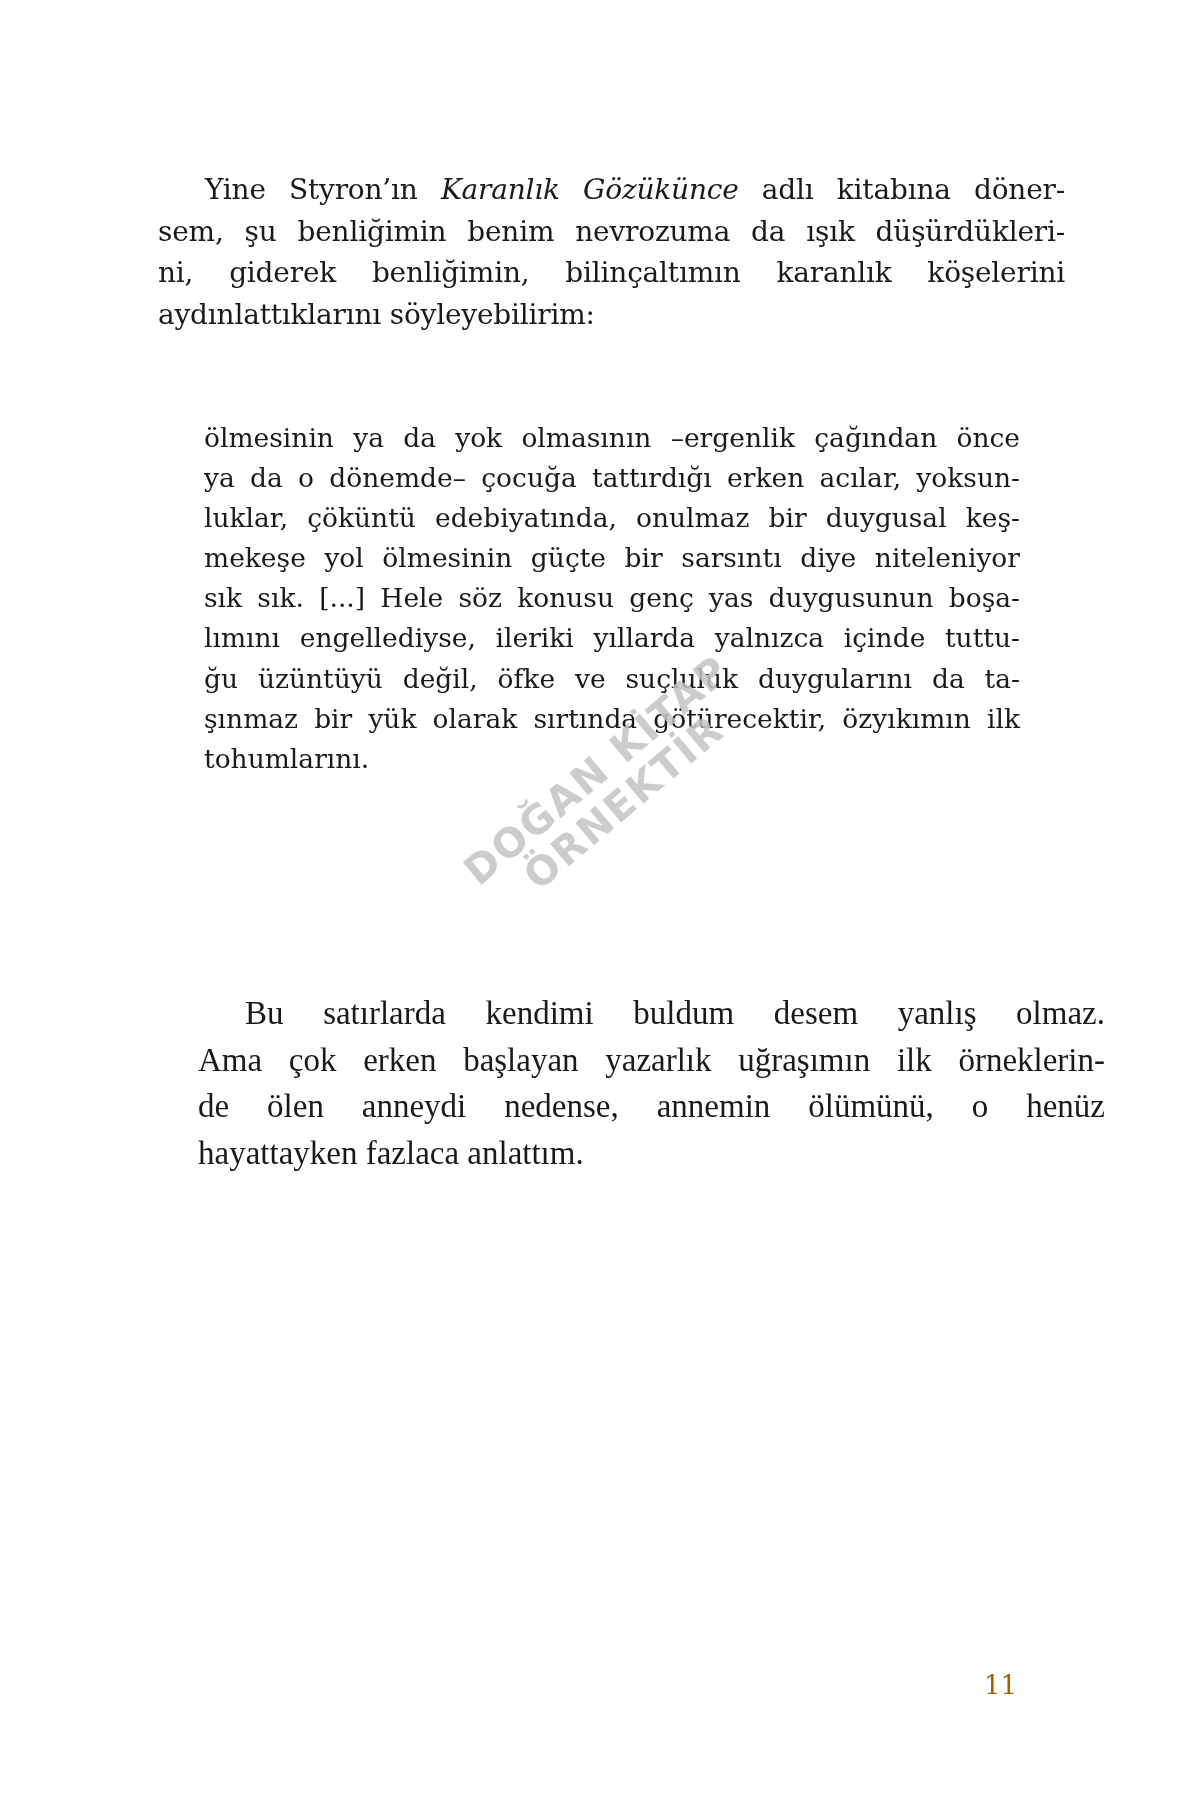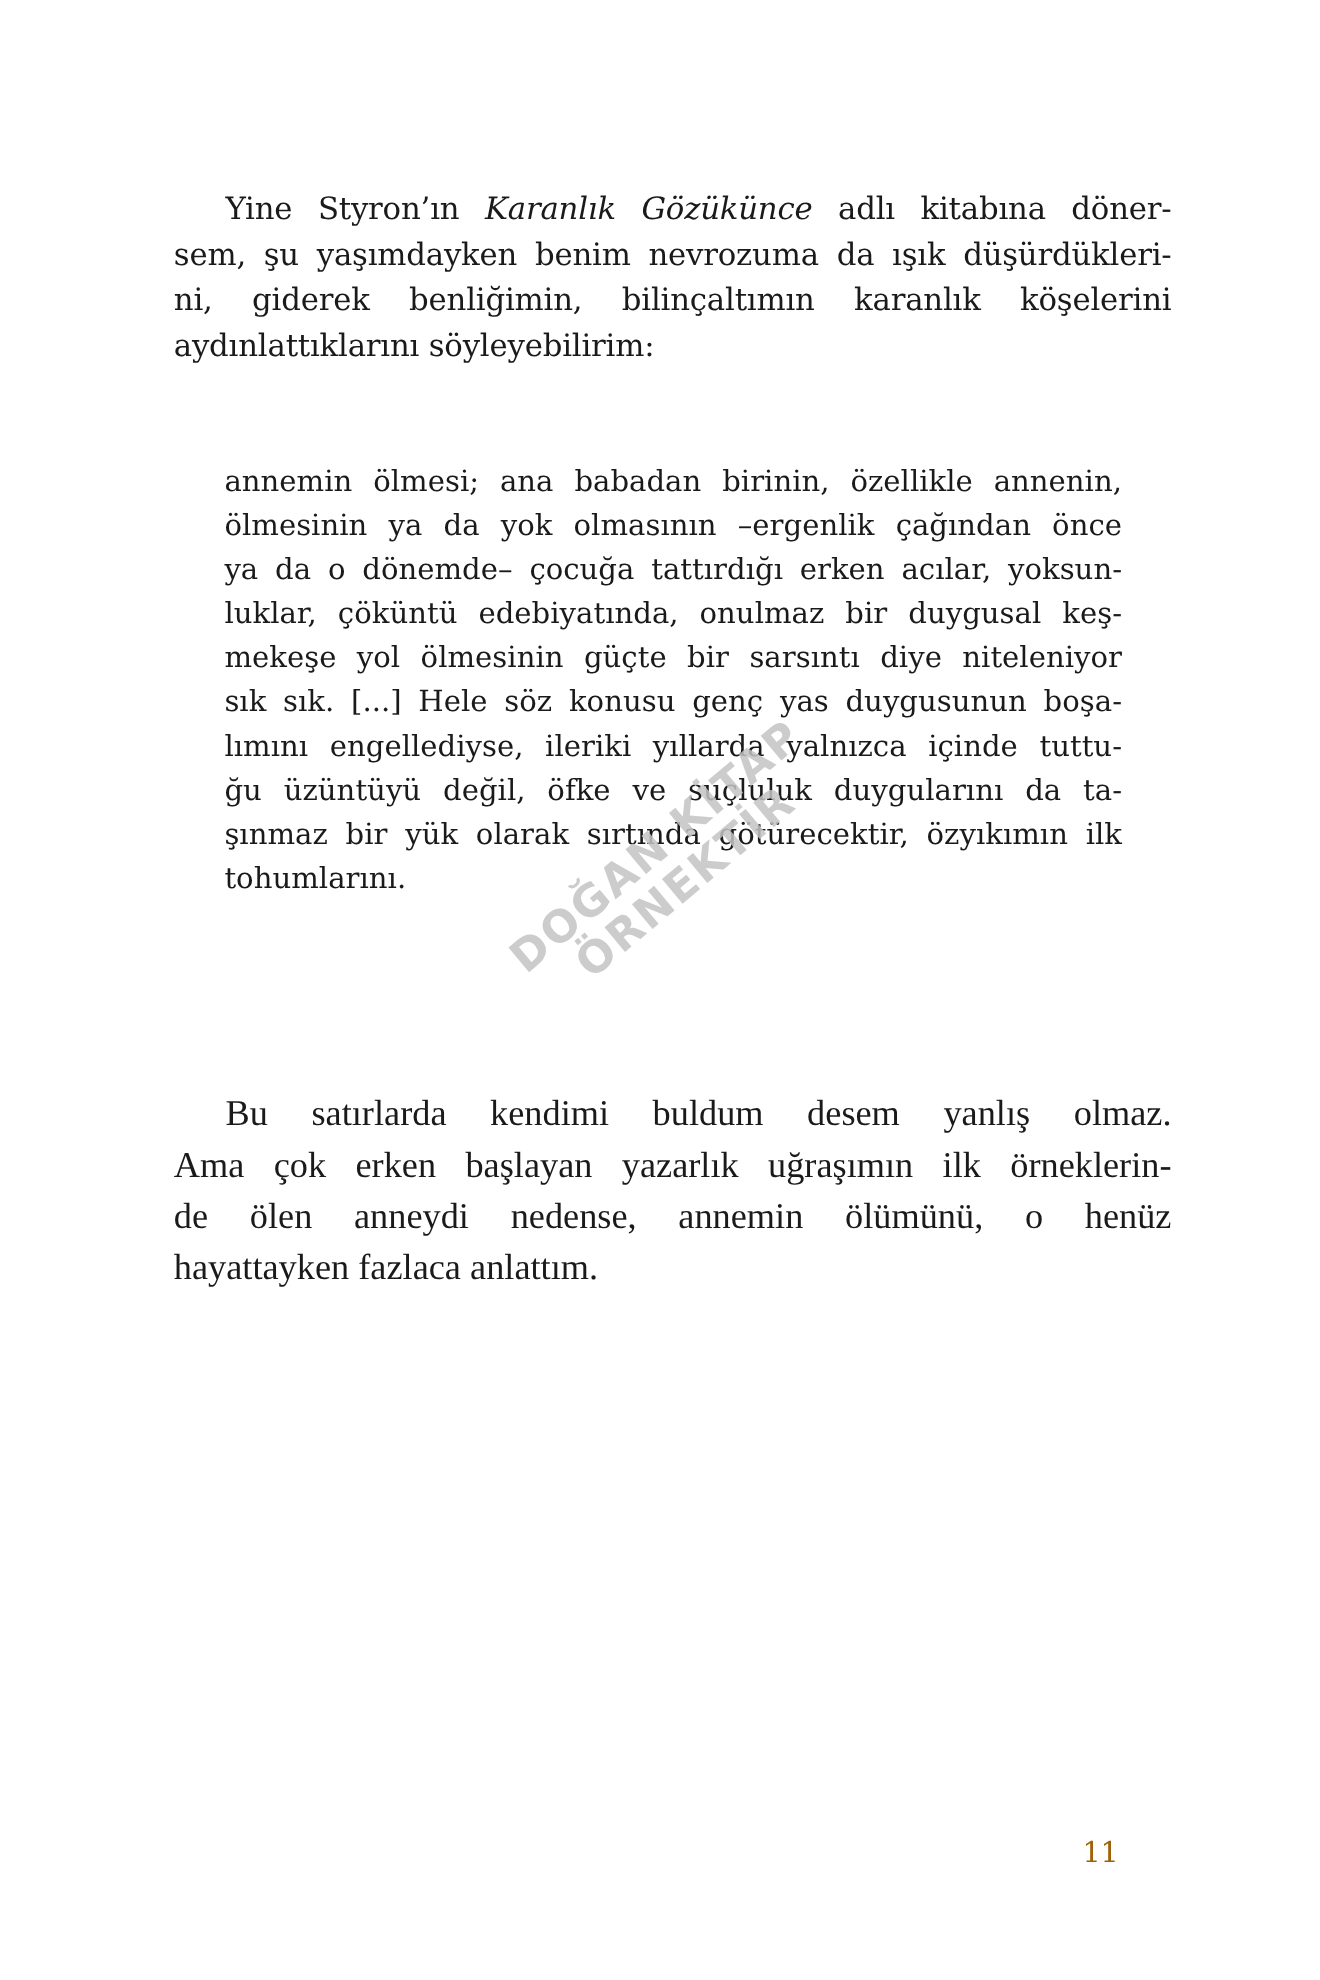--- a/index.html
+++ b/index.html
@@ -31,21 +31,21 @@
     top: 402px;
     font-family: "DejaVu Serif", serif;
     font-size: 26.5px;
     line-height: 40.1px;
     margin: 0;
   }
   .quote .line { display: block; text-align: justify; text-align-last: justify; white-space: nowrap; }
   .quote .line.last { text-align-last: left; }
   .quote .line.indent { padding-left: 46px; }
 
-  #p2 { top: 974px; font-family: "Liberation Serif", serif; font-size: 33px; line-height: 46.5px; }
+  #p2 { top: 974px; font-family: "Liberation Serif", serif; font-size: 33px; line-height: 46.5px; margin-left: 40px; }
 
   em.title { font-style: italic; }
 
   .watermark {
     position: absolute;
     left: 610px; top: 770px;
     transform: translate(-50%, -50%) rotate(-40deg);
     font-family: "DejaVu Sans", "Liberation Sans", sans-serif;
     font-weight: bold;
     color: #c4c4c4;
@@ -65,27 +65,26 @@
     color: #a16207;
   }
 </style>
 </head>
 <body>
 
 <div class="page">
 
   <div class="para" id="p1">
     <span class="line indent"><span>Yine Styron’ın </span><em class="title">Karanlık Gözükünce</em><span> adlı kitabına döner-</span></span>
-    <span class="line">sem, şu yaşımdayken benim nevrozuma da ışık düşürdükleri-</span>
+    <span class="line">sem, şu benliğimin benim nevrozuma da ışık düşürdükleri-</span>
     <span class="line">ni, giderek benliğimin, bilinçaltımın karanlık köşelerini</span>
     <span class="line last">aydınlattıklarını söyleyebilirim:</span>
   </div>
 
   <div class="quote">
-    <span class="line">annemin ölmesi; ana babadan birinin, özellikle annenin,</span>
     <span class="line">ölmesinin ya da yok olmasının –ergenlik çağından önce</span>
     <span class="line">ya da o dönemde– çocuğa tattırdığı erken acılar, yoksun-</span>
     <span class="line">luklar, çöküntü edebiyatında, onulmaz bir duygusal keş-</span>
     <span class="line">mekeşe yol ölmesinin güçte bir sarsıntı diye niteleniyor</span>
     <span class="line">sık sık. [...] Hele söz konusu genç yas duygusunun boşa-</span>
     <span class="line">lımını engellediyse, ileriki yıllarda yalnızca içinde tuttu-</span>
     <span class="line">ğu üzüntüyü değil, öfke ve suçluluk duygularını da ta-</span>
     <span class="line">şınmaz bir yük olarak sırtında götürecektir, özyıkımın ilk</span>
     <span class="line last">tohumlarını.</span>
   </div>

